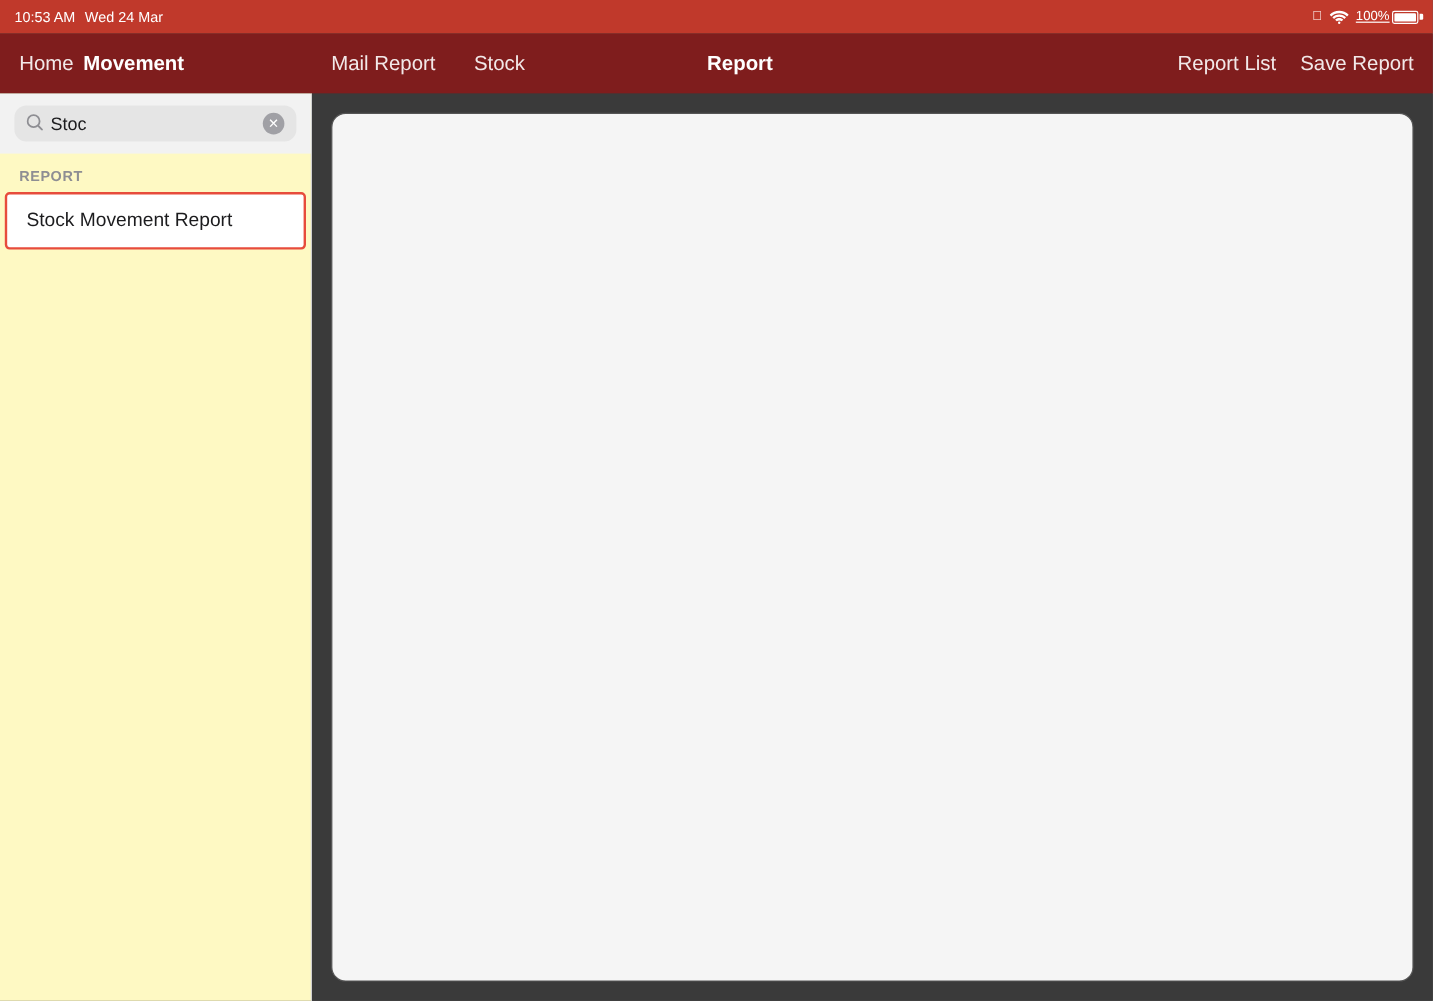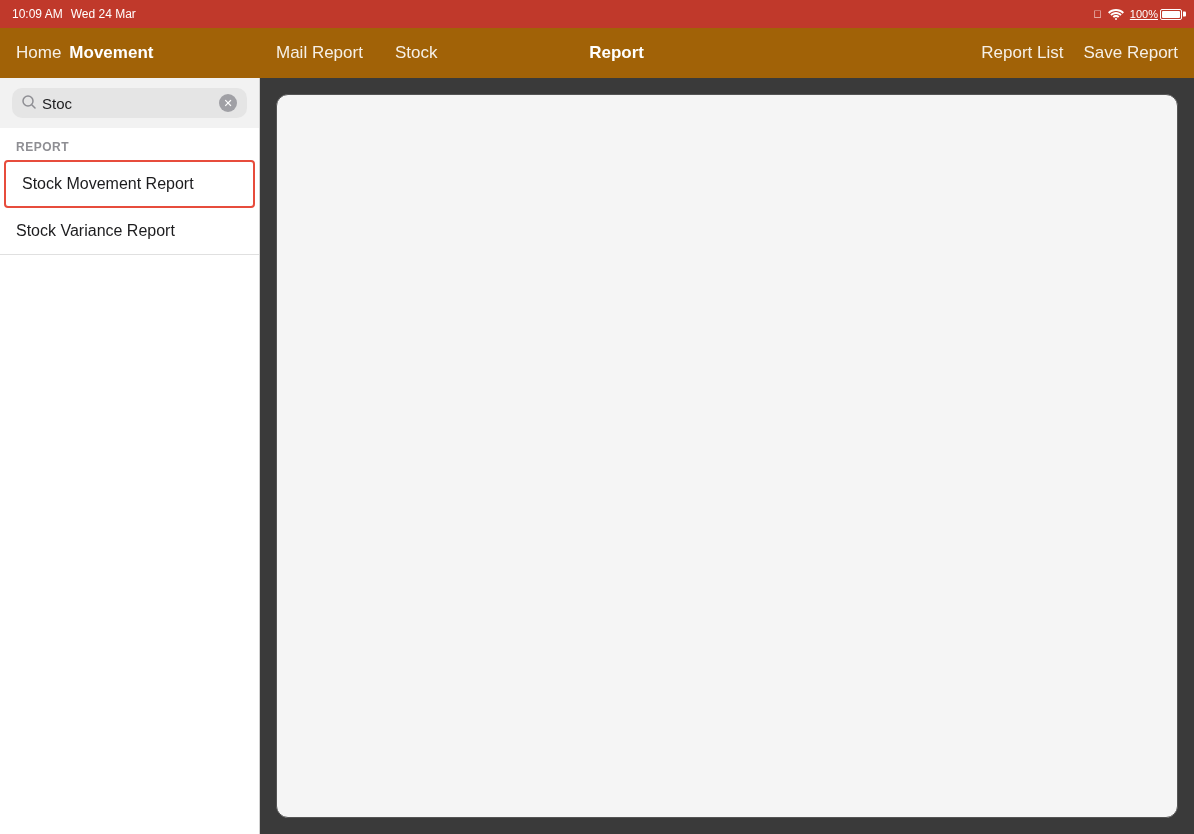--- a/index.html
+++ b/index.html
@@ -57,21 +57,21 @@
       height: 100%;
       width: 100%;
       border-radius: 1px;
     }
 
     
     .nav-bar {
       position: absolute;
       top: 28px; left: 0; right: 0;
       height: 50px;
-      background: #a16207;
+      background: #7f1d1d;
       display: flex;
       align-items: center;
       padding: 0 16px;
     }
     .nav-left {
       display: flex;
       align-items: center;
       gap: 8px;
       width: 260px;
     }
@@ -123,21 +123,21 @@
       cursor: pointer;
       opacity: 0.9;
     }
 
     
     .sidebar {
       position: absolute;
       top: 78px; left: 0;
       width: 260px;
       bottom: 0;
-      background: #ffffff;
+      background: #fef9c3;
       border-right: 1px solid #d0d0d0;
     }
 
     
     .search-container {
       padding: 10px 12px;
       background: #f2f2f2;
     }
     .search-bar {
       display: flex;
@@ -212,21 +212,21 @@
       background: #f5f5f5;
       border-radius: 12px;
       border: 1px solid #555;
     }
   </style>
 </head>
 <body>
 
 <div class="status-bar">
   <div class="status-left">
-    <span>10:09 AM</span>
+    <span>10:53 AM</span>
     <span>Wed 24 Mar</span>
   </div>
   <div class="status-right">
     <span class="wifi-icon"></span>
     <svg width="16" height="12" viewBox="0 0 16 12" fill="white">
       <path d="M8 3C5.5 3 3.2 4 1.5 5.7L0 4.2C2.1 2.2 4.9 1 8 1s5.9 1.2 8 3.2L14.5 5.7C12.8 4 10.5 3 8 3z"></path>
       <path d="M8 6c-1.7 0-3.2.7-4.3 1.8L2.3 6.4C3.7 5 5.7 4 8 4s4.3 1 5.7 2.4l-1.4 1.4C11.2 6.7 9.7 6 8 6z"></path>
       <path d="M8 9c-.8 0-1.5.3-2 .8L4.6 8.4C5.5 7.5 6.7 7 8 7s2.5.5 3.4 1.4L10 9.8C9.5 9.3 8.8 9 8 9z"></path>
       <circle cx="8" cy="11" r="1"></circle>
     </svg>
@@ -268,20 +268,17 @@
       <div class="search-clear">✕</div>
     </div>
   </div>
 
   <div class="sidebar-section-header">REPORT</div>
 
   <div class="sidebar-item active">
     <span>Stock Movement Report</span>
   </div>
 
-  <div class="sidebar-item">
-    <span>Stock Variance Report</span>
-  </div>
 </div>
 
 <div class="main-content">
   <div class="report-canvas"></div>
 </div>
 
 </body></html>

